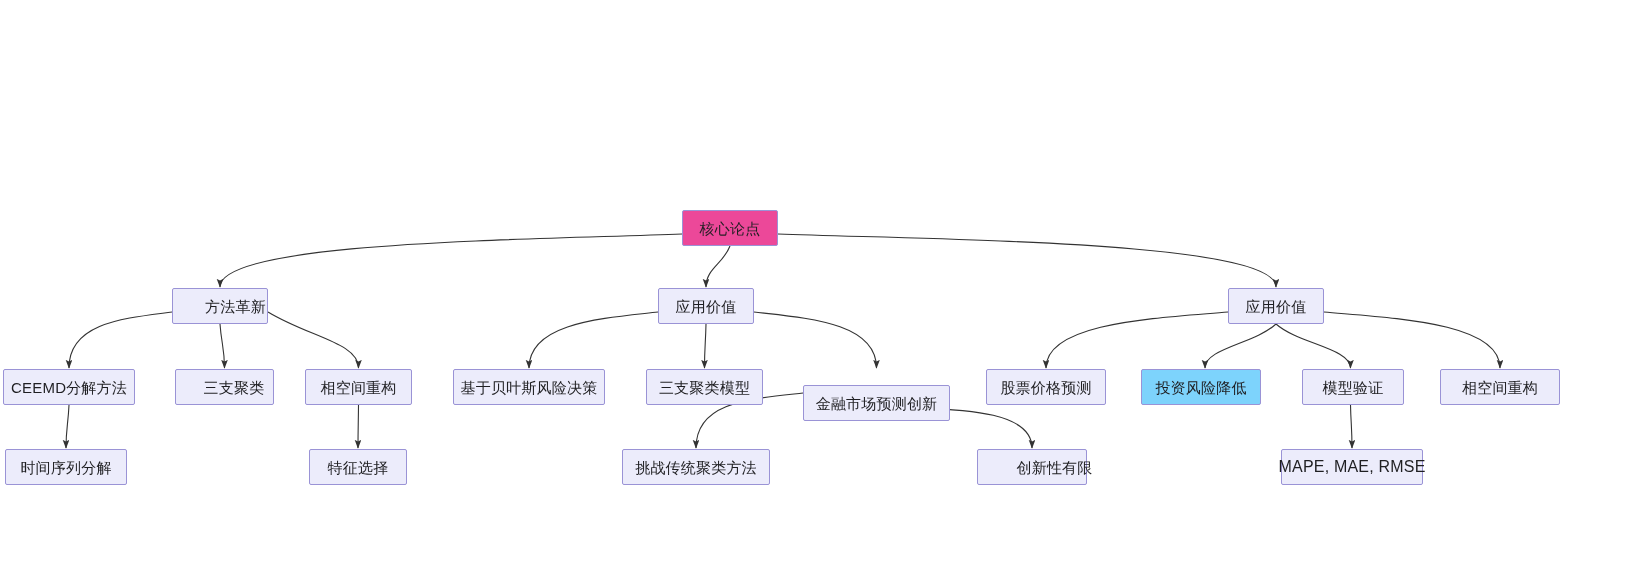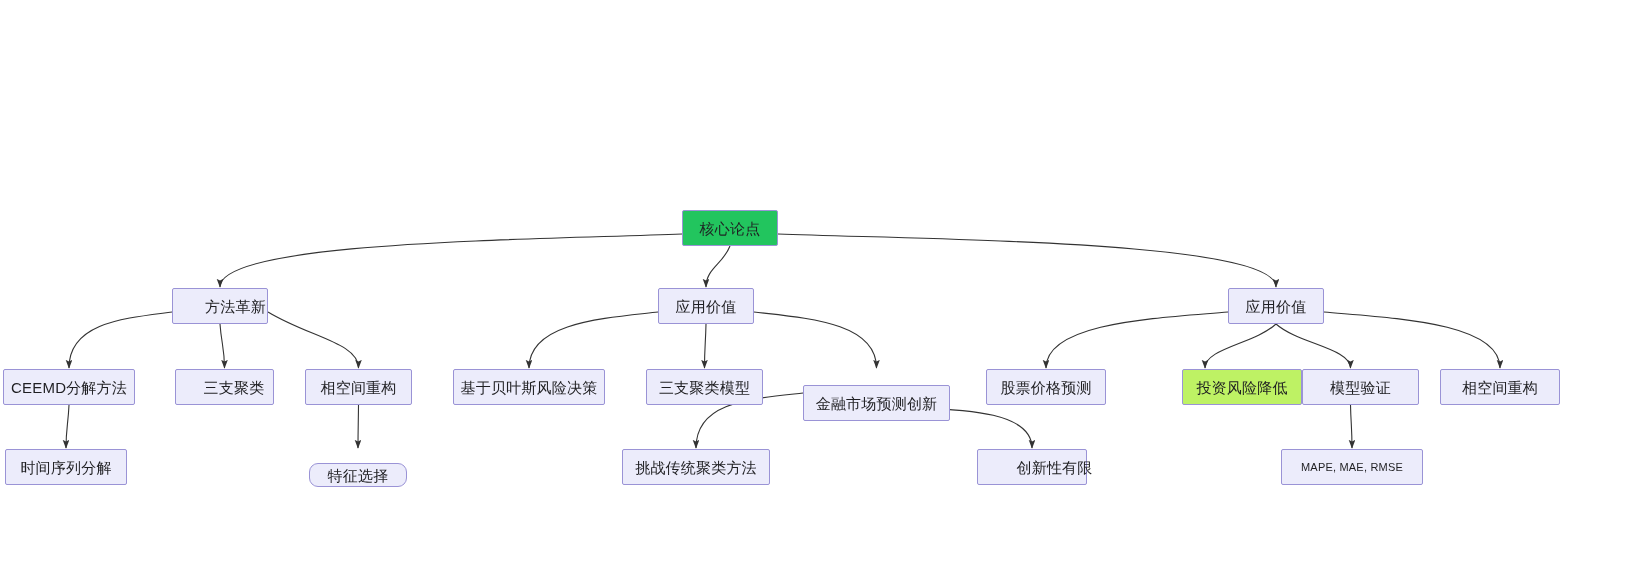--- a/index.html
+++ b/index.html
@@ -39,21 +39,21 @@
     font-size: 15px;
     line-height: 1;
     white-space: nowrap;
     letter-spacing: 0.2px;
   }
   .node-label {
     display: block;
     padding: 0 2px;
   }
   .node.latin .node-label {
-    font-size: 11px;
+    font-size: 16px;
   }
 </style>
 </head>
 <body>
 
 <div id="diagram-root">
   <svg id="edge-layer" viewBox="0 0 1628 576" xmlns="http://www.w3.org/2000/svg">
     <defs>
       <marker id="arrowhead" markerWidth="9" markerHeight="9" refX="7.4" refY="3" orient="auto" markerUnits="strokeWidth">
         <path d="M0,0 L8,3 L0,6 L1.6,3 z" fill="#333333"></path>
@@ -74,21 +74,21 @@
         <path d="M1276,324 C1298.35,343.8 1350.5,348.2 1350.5,368" fill="none" stroke="#333333" stroke-width="1.1" marker-end="url(#arrowhead)"></path>
         <path d="M1324,312 C1391.2,318 1500,322 1500,368" fill="none" stroke="#333333" stroke-width="1.1" marker-end="url(#arrowhead)"></path>
         <path d="M69,405 C68.1,424.35 66,428.65 66,448" fill="none" stroke="#333333" stroke-width="1.1" marker-end="url(#arrowhead)"></path>
         <path d="M358.5,405 C358.35,424.35 358,428.65 358,448" fill="none" stroke="#333333" stroke-width="1.1" marker-end="url(#arrowhead)"></path>
         <path d="M803,393 C748.85,399 696,402 696,448" fill="none" stroke="#333333" stroke-width="1.1" marker-end="url(#arrowhead)"></path>
         <path d="M876.5,405 C923.15,411 1032,402 1032,448" fill="none" stroke="#333333" stroke-width="1.1" marker-end="url(#arrowhead)"></path>
         <path d="M1350.5,405 C1350.95,424.35 1352,428.65 1352,448" fill="none" stroke="#333333" stroke-width="1.1" marker-end="url(#arrowhead)"></path>
       </g>
   </svg>
   <div id="node-layer">
-      <div class="node" style="left: 682px; top: 210px; width: 96px; height: 36px; background: #22c55e; border-color: rgb(154, 147, 214); color: rgb(31, 31, 34);">
+      <div class="node" style="left: 682px; top: 210px; width: 96px; height: 36px; background: #ec4899; border-color: rgb(154, 147, 214); color: rgb(31, 31, 34);">
         <span class="node-label">核心论点</span>
       </div>
       <div class="node" style="left: 172px; top: 288px; width: 96px; height: 36px; background: rgb(236, 236, 251); border-color: rgb(154, 147, 214); color: rgb(31, 31, 34); padding-left: 31px;">
         <span class="node-label">方法革新</span>
       </div>
       <div class="node" style="left: 658px; top: 288px; width: 96px; height: 36px; background: rgb(236, 236, 251); border-color: rgb(154, 147, 214); color: rgb(31, 31, 34);">
         <span class="node-label">应用价值</span>
       </div>
       <div class="node" style="left: 1228px; top: 288px; width: 96px; height: 36px; background: rgb(236, 236, 251); border-color: rgb(154, 147, 214); color: rgb(31, 31, 34);">
         <span class="node-label">应用价值</span>
@@ -107,33 +107,33 @@
       </div>
       <div class="node" style="left: 646px; top: 369px; width: 117px; height: 36px; background: rgb(236, 236, 251); border-color: rgb(154, 147, 214); color: rgb(31, 31, 34);">
         <span class="node-label">三支聚类模型</span>
       </div>
       <div class="node" style="left: 803px; top: 369px; width: 147px; height: 36px; background: rgb(236, 236, 251); border-color: rgb(154, 147, 214); color: rgb(31, 31, 34); margin-top: 16px;">
         <span class="node-label">金融市场预测创新</span>
       </div>
       <div class="node" style="left: 986px; top: 369px; width: 120px; height: 36px; background: rgb(236, 236, 251); border-color: rgb(154, 147, 214); color: rgb(31, 31, 34);">
         <span class="node-label">股票价格预测</span>
       </div>
-      <div class="node" style="left: 1182px; top: 369px; width: 120px; height: 36px; background: #bef264; border-color: rgb(154, 147, 214); color: rgb(31, 31, 34);">
+      <div class="node" style="left: 1141px; top: 369px; width: 120px; height: 36px; background: #7dd3fc; border-color: rgb(154, 147, 214); color: rgb(31, 31, 34);">
         <span class="node-label">投资风险降低</span>
       </div>
-      <div class="node" style="left: 1302px; top: 369px; width: 117px; height: 36px; background: rgb(236, 236, 251); border-color: rgb(154, 147, 214); color: rgb(31, 31, 34);">
+      <div class="node" style="left: 1302px; top: 369px; width: 102px; height: 36px; background: rgb(236, 236, 251); border-color: rgb(154, 147, 214); color: rgb(31, 31, 34);">
         <span class="node-label">模型验证</span>
       </div>
       <div class="node" style="left: 1440px; top: 369px; width: 120px; height: 36px; background: rgb(236, 236, 251); border-color: rgb(154, 147, 214); color: rgb(31, 31, 34);">
         <span class="node-label">相空间重构</span>
       </div>
       <div class="node" style="left: 5px; top: 449px; width: 122px; height: 36px; background: rgb(236, 236, 251); border-color: rgb(154, 147, 214); color: rgb(31, 31, 34); justify-content: center;">
         <span class="node-label">时间序列分解</span>
       </div>
-      <div class="node" style="left: 309px; top: 463px; width: 98px; height: 24px; background: rgb(236, 236, 251); border-color: rgb(154, 147, 214); color: rgb(31, 31, 34); border-radius: 9px;">
+      <div class="node" style="left: 309px; top: 449px; width: 98px; height: 36px; background: rgb(236, 236, 251); border-color: rgb(154, 147, 214); color: rgb(31, 31, 34);">
         <span class="node-label">特征选择</span>
       </div>
       <div class="node" style="left: 622px; top: 449px; width: 148px; height: 36px; background: rgb(236, 236, 251); border-color: rgb(154, 147, 214); color: rgb(31, 31, 34);">
         <span class="node-label">挑战传统聚类方法</span>
       </div>
       <div class="node" style="left: 977px; top: 449px; width: 110px; height: 36px; background: rgb(236, 236, 251); border-color: rgb(154, 147, 214); color: rgb(31, 31, 34); padding-left: 45px;">
         <span class="node-label">创新性有限</span>
       </div>
       <div class="node latin" style="left: 1281px; top: 449px; width: 142px; height: 36px; background: rgb(236, 236, 251); border-color: rgb(154, 147, 214); color: rgb(31, 31, 34);">
         <span class="node-label">MAPE, MAE, RMSE</span>

